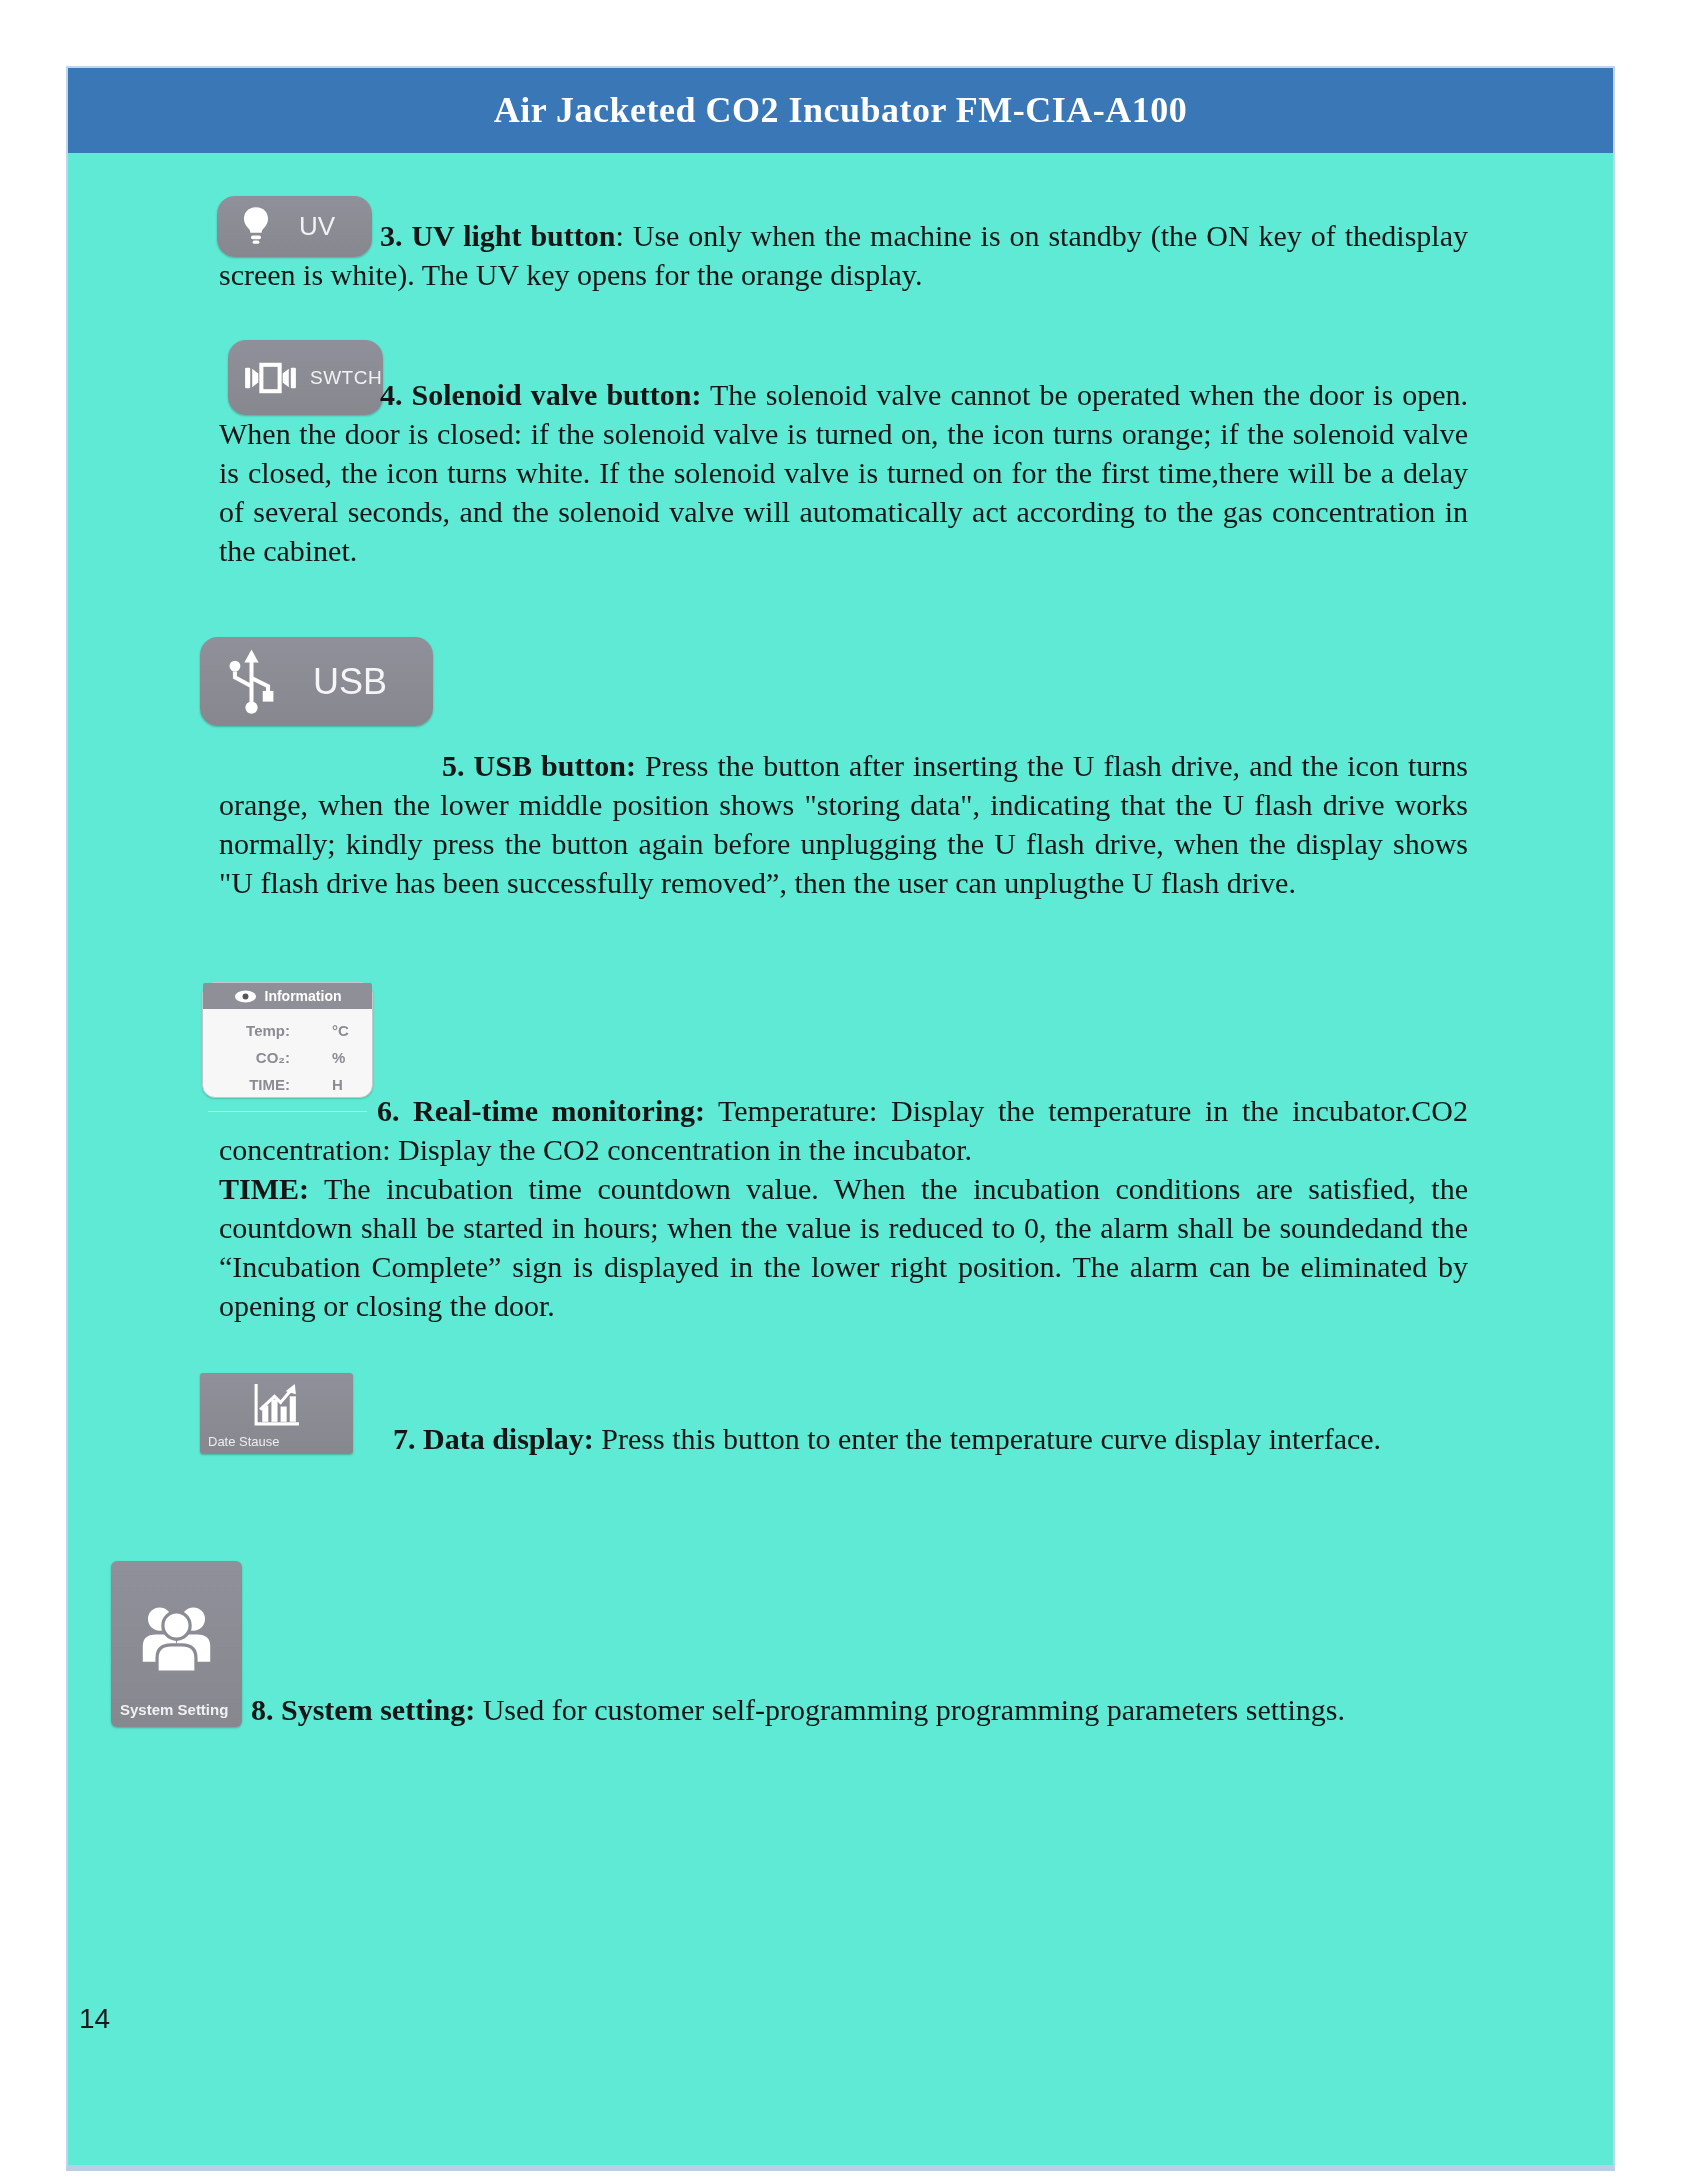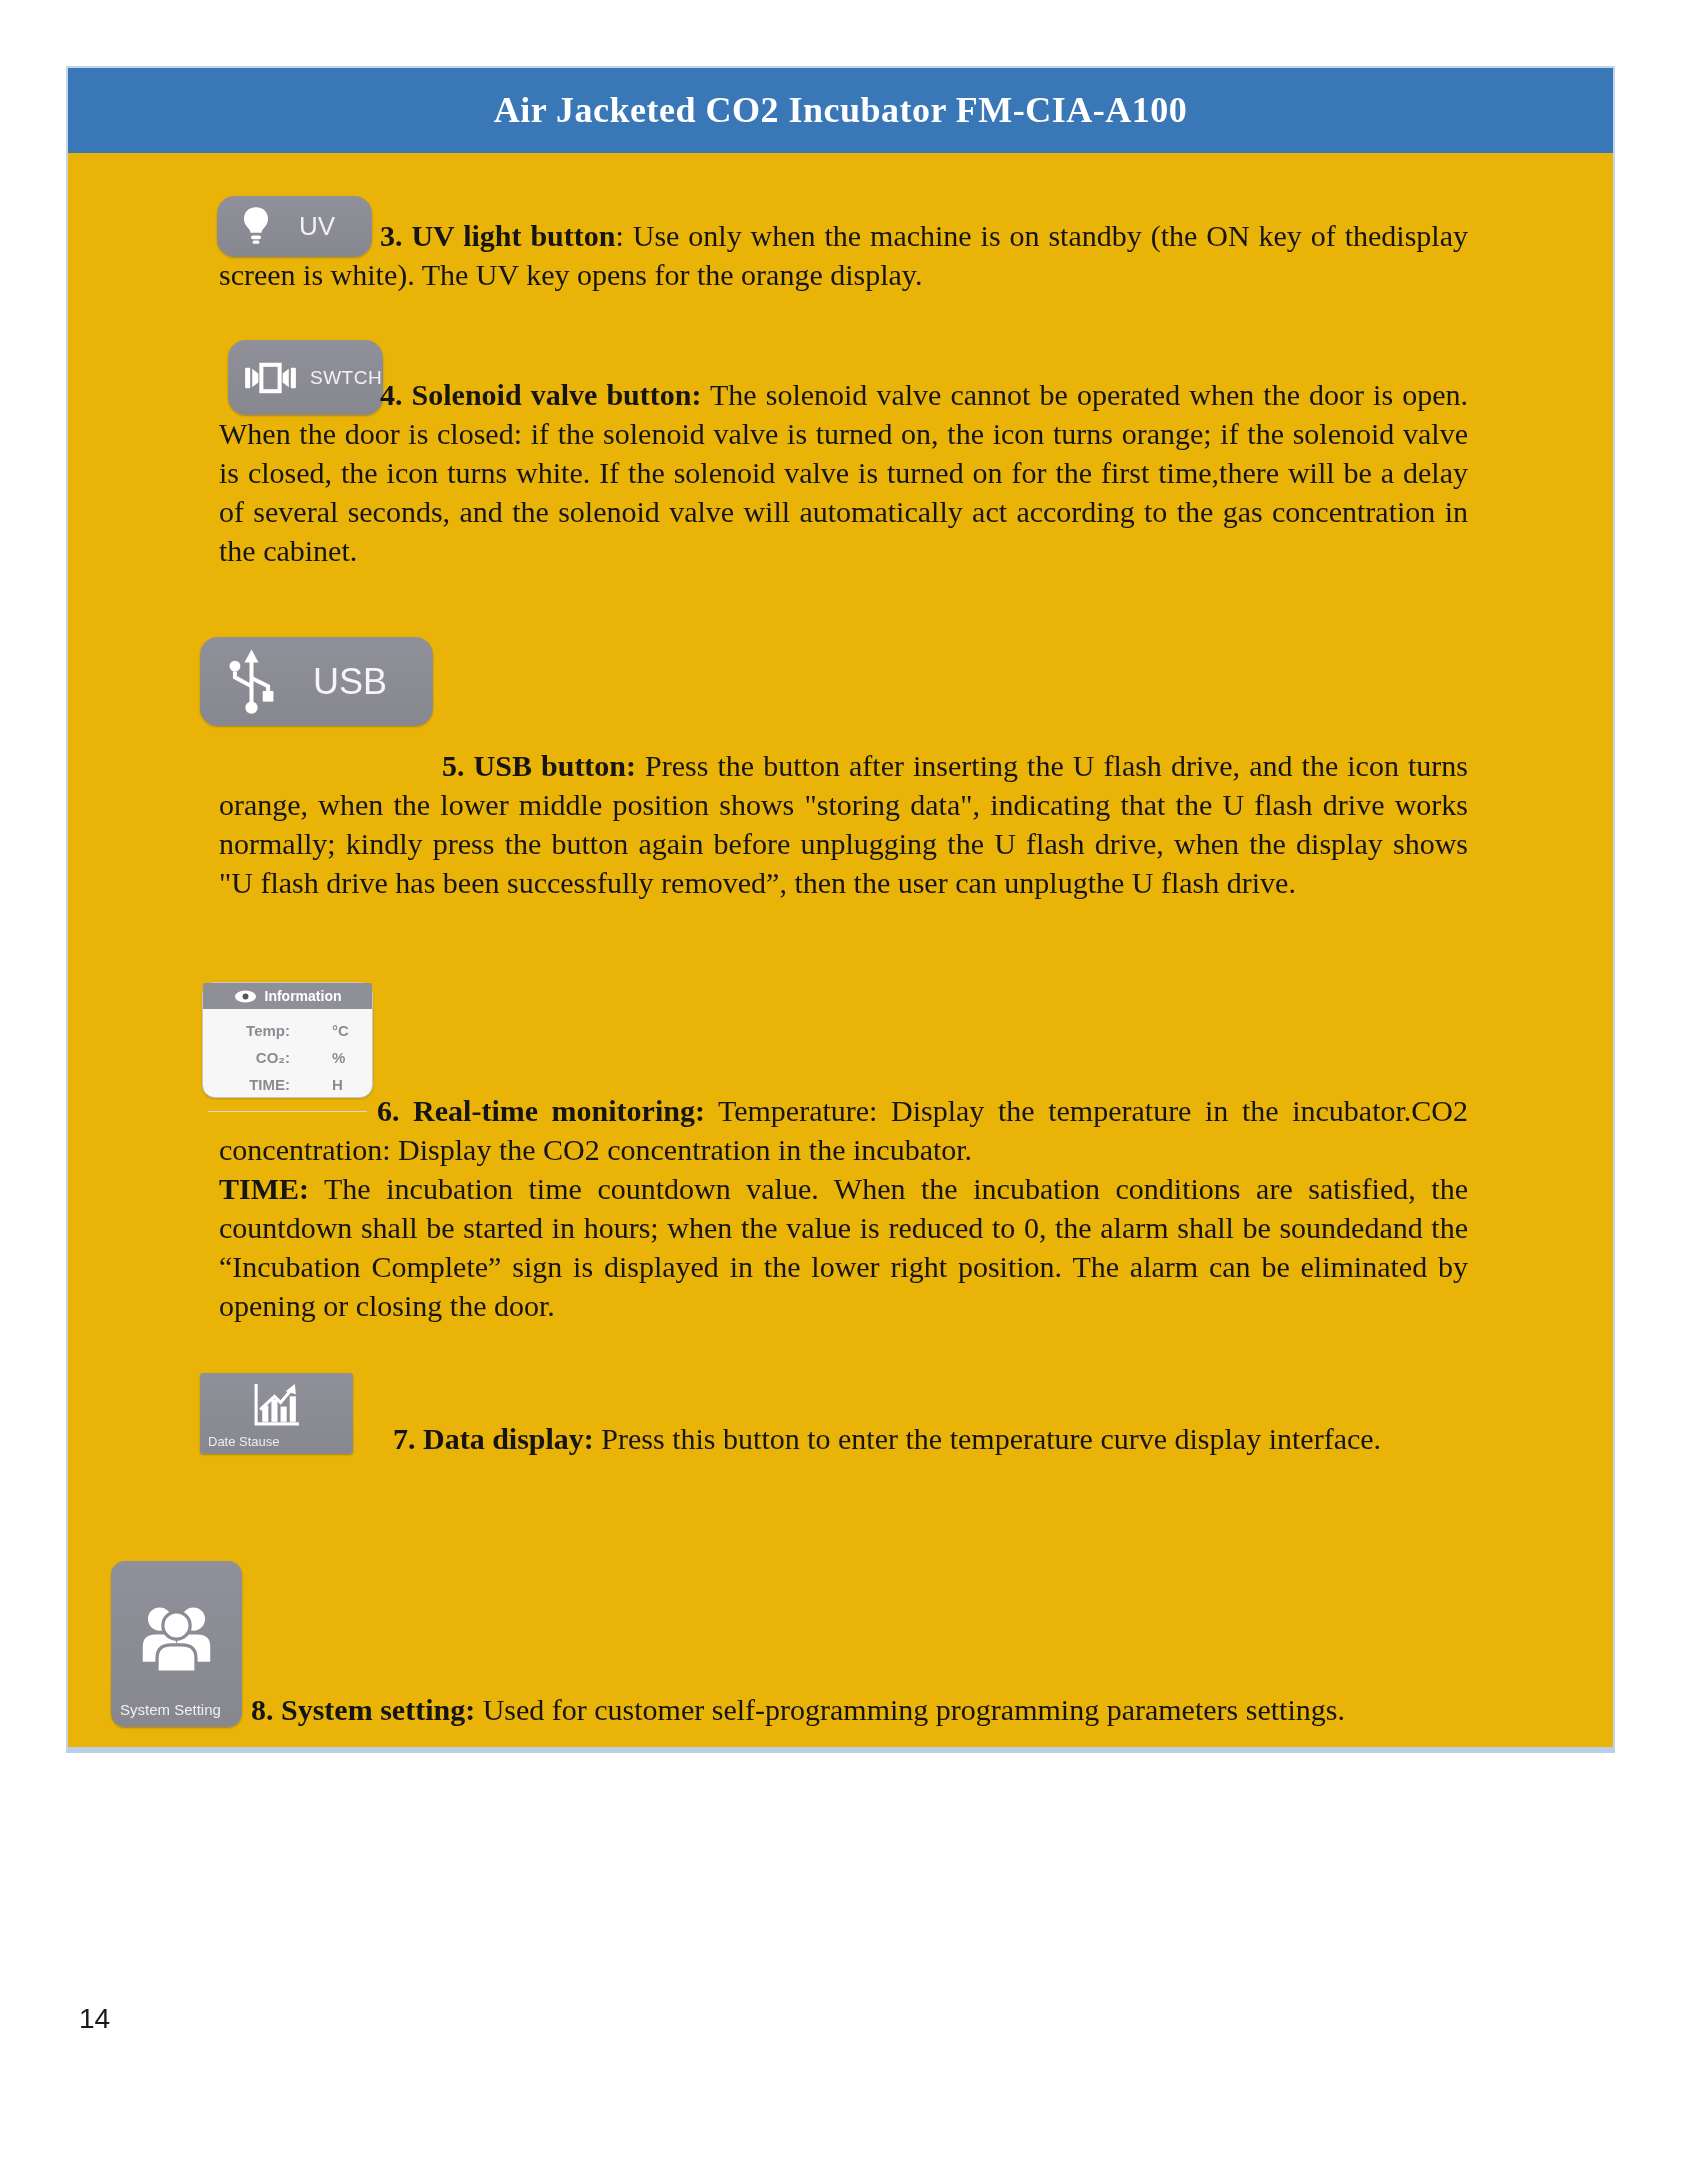--- a/index.html
+++ b/index.html
@@ -2,23 +2,23 @@
 <html><head>
 <meta charset="utf-8">
 <style>
   html,body{margin:0;padding:0;}
   body{
     width:1683px;height:2178px;position:relative;background:#ffffff;
     font-family:"Liberation Serif", serif;color:#151515;
     -webkit-font-smoothing:antialiased;overflow:hidden;
   }
   .page-box{
-    position:absolute;left:66px;top:66px;width:1549px;height:1687px;
+    position:absolute;left:66px;top:66px;width:1549px;height:2105px;
     border-top:2px solid #c2d5ea;border-left:2px solid #c2d5ea;border-right:2px solid #c2d5ea;
-    border-bottom:6px solid #b9cfe7;background:#eab308;box-sizing:border-box;
+    border-bottom:6px solid #b9cfe7;background:#5eead4;box-sizing:border-box;
   }
   .header-bar{
     position:absolute;left:0;top:0;width:100%;height:85px;background:#3a77b7;
   }
   .header-bar .title{
     width:100%;text-align:center;line-height:85px;color:#ffffff;
     font-size:36px;font-weight:bold;letter-spacing:0.5px;
   }
   .para{
     position:absolute;width:1249px;left:151px;
@@ -38,21 +38,21 @@
   .sw-btn{left:160px;top:272px;width:155px;height:75px;text-align:right;}
   .sw-btn .lbl{font-size:19px;margin-left:7px;letter-spacing:0.5px;}
   .sw-btn svg{margin-left:10px;}
   .usb-btn{left:132px;top:569px;width:233px;height:89px;}
   .usb-btn .lbl{font-size:36px;margin-left:26px;color:#f5f5f7;}
   .usb-btn svg{margin-left:16px;}
   .sq-btn{flex-direction:column;justify-content:flex-start;border-radius:3px;}
   .dd-btn{left:132px;top:1305px;width:153px;height:81px;}
   .dd-btn .lbl{position:absolute;left:8px;bottom:5px;font-size:13px;color:#ededf0;}
   .dd-btn svg{margin-top:7px;}
-  .ss-btn{left:43px;top:1493px;width:131px;height:166px;border-radius:14px;}
+  .ss-btn{left:43px;top:1493px;width:131px;height:166px;border-radius:6px;font-weight:bold;}
   .ss-btn .lbl{position:absolute;left:9px;bottom:9px;font-size:15px;color:#f0f0f2;}
   .ss-btn svg{margin-top:40px;}
   
   .info-panel{
     position:absolute;left:134px;top:914px;width:171px;height:116px;
     border:1px solid #c7c7cd;border-radius:13px;background:#f7f7f8;
     font-family:"Liberation Sans", sans-serif;box-sizing:border-box;
     box-shadow:0 1px 2px rgba(0,0,0,.18);
   }
   .info-head{

